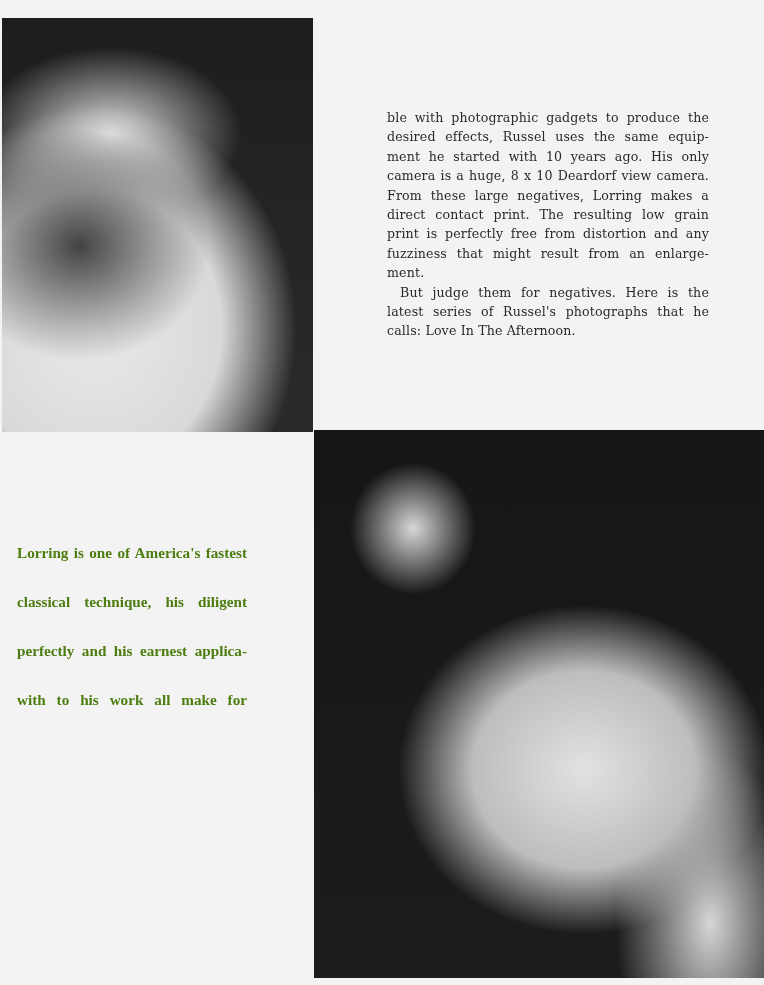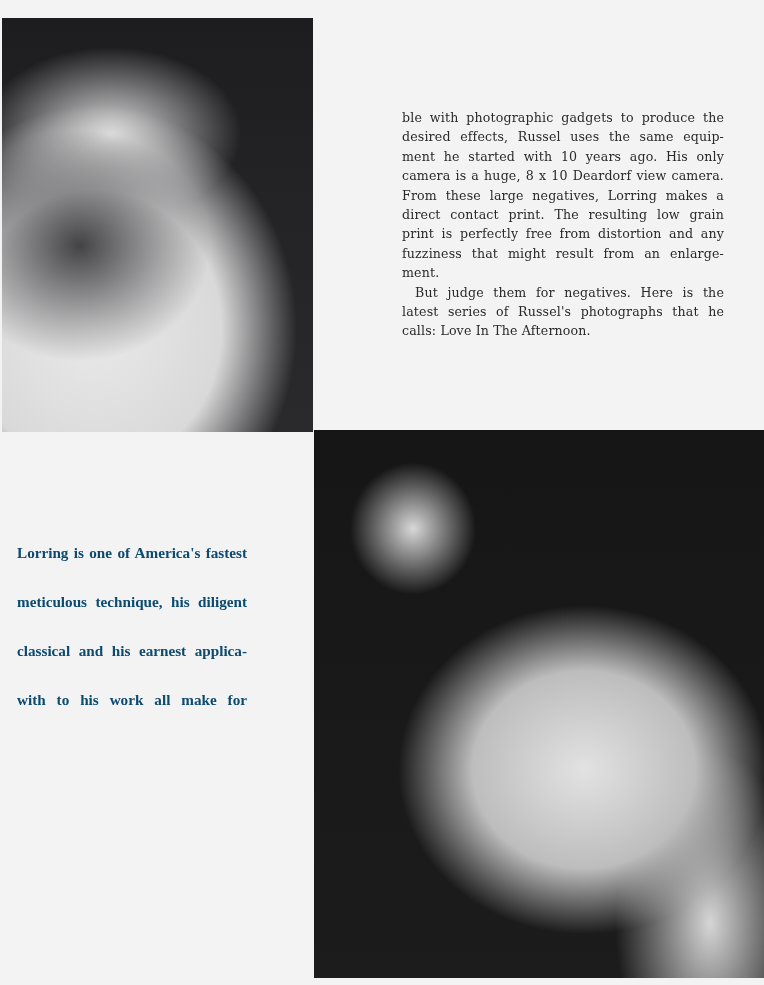--- a/index.html
+++ b/index.html
@@ -20,28 +20,28 @@
     left: 314px; top: 430px; width: 450px; height: 548px;
     background:
       radial-gradient(ellipse 14% 12% at 22% 18%, #d8d8d9 0%, rgba(216,216,217,0) 100%),
       radial-gradient(ellipse 55% 40% at 60% 62%, #e2e2e3 0%, #bdbdbe 45%, rgba(189,189,190,0) 75%),
       radial-gradient(ellipse 30% 45% at 88% 90%, #d6d6d7 0%, rgba(214,214,215,0) 70%),
       linear-gradient(180deg, #161617 0%, #1c1c1d 100%);
   }
   .text-top {
     position: absolute; left: 387px; top: 108px; width: 322px;
     font-family: "DejaVu Serif", serif; font-size: 12.6px; line-height: 19.4px;
-    color: #2a2a2a; text-align: justify; letter-spacing: 0.15px; margin-left: 15px;
+    color: #2a2a2a; text-align: justify; letter-spacing: 0.15px;
   }
   .text-top p { margin: 0; }
   .text-top p.indent { text-indent: 13px; }
   .text-left {
     position: absolute; left: 17px; top: 543px; width: 230px;
     font-family: "Liberation Serif", serif; font-size: 15.2px; font-weight: bold;
-    color: #0c4a6e;
+    color: #4d7c0f;
   }
   .text-left .line { height: 49px; line-height: 20px; text-align: justify; text-align-last: justify; white-space: nowrap; }
   .text-left .line.last { text-align-last: left; }
 </style>
 </head>
 <body>
 
 <div class="photo photo-top"></div>
 <div class="photo photo-bottom"></div>
 
@@ -59,16 +59,16 @@
   </p>
   <p class="indent">
     <span>But judge them for negatives. Here is the</span>
     <span>latest series of Russel's photographs that he</span>
     <span>calls: Love In The Afternoon.</span>
   </p>
 </div>
 
 <div class="text-left">
   <div class="line">Lorring is one of America's fastest</div>
-  <div class="line">meticulous technique, his diligent</div>
-  <div class="line">classical and his earnest applica-</div>
+  <div class="line">classical technique, his diligent</div>
+  <div class="line">perfectly and his earnest applica-</div>
   <div class="line">with to his work all make for</div>
 </div>
 
 </body></html>

